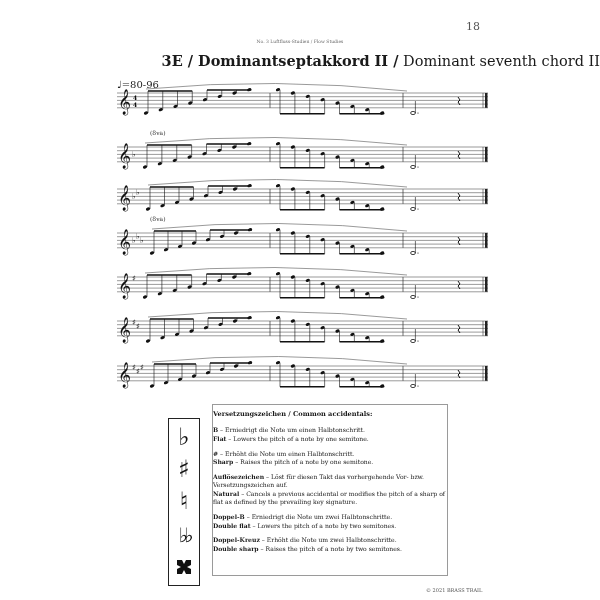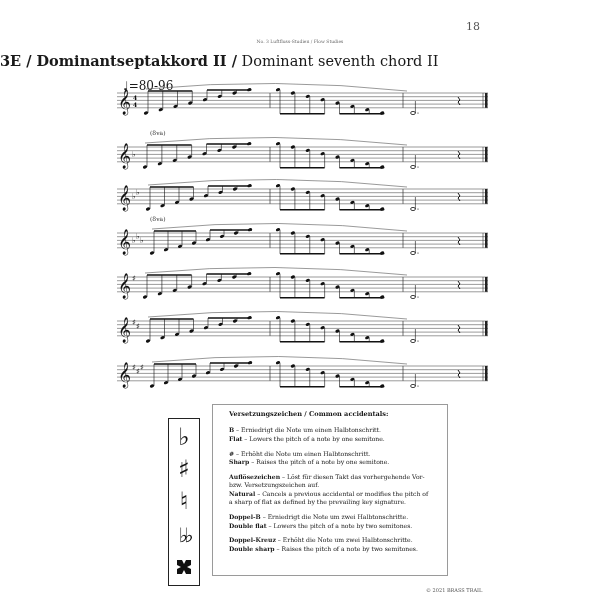--- a/index.html
+++ b/index.html
@@ -1,27 +1,27 @@
 <!DOCTYPE html>
 <html><head>
 <meta charset="utf-8">
 <style>
   html, body { margin: 0; padding: 0; background: #ffffff; }
   body { width: 600px; height: 600px; position: relative; overflow: hidden; font-family: "DejaVu Serif", "Liberation Serif", serif; color: #1a1a1a; }
   .page-number { position: absolute; left: 466px; top: 20px; font-size: 11px; color: #555; }
   .running-head { position: absolute; left: 0; width: 600px; top: 39px; text-align: center; font-size: 4.5px; color: #666; }
-  .title { position: absolute; left: 0; width: 600px; top: 52px; text-align: left; font-size: 14.5px; white-space: nowrap; }
+  .title { position: absolute; left: 0; width: 600px; top: 52px; text-align: right; font-size: 14.5px; white-space: nowrap; }
   .title b { font-weight: bold; }
-  .tempo { position: absolute; left: 117px; top: 79px; font-size: 12px; margin-left: 6px; }
+  .tempo { position: absolute; left: 117px; top: 79px; font-size: 10px; }
   .octave-mark { position: absolute; font-size: 6px; color: #333; }
   .staff { position: absolute; left: 117px; width: 371px; height: 16px; }
   .staff svg { position: absolute; left: 0; top: -14px; overflow: visible; }
   .legend-symbols { position: absolute; left: 168px; top: 418px; width: 30px; height: 166px; border: 1px solid #222; }
   .legend-symbols .sym { position: absolute; left: 0; width: 30px; text-align: center; font-family: "DejaVu Sans", sans-serif; color: #111; }
-  .info-box { position: absolute; left: 212px; top: 404px; width: 236px; height: 172px; border: 1px solid #9a9a9a; box-sizing: border-box; padding: 5px 16px; font-size: 6.1px; line-height: 8.4px; }
+  .info-box { position: absolute; left: 212px; top: 404px; width: 236px; height: 172px; border: 1px solid #9a9a9a; box-sizing: border-box; padding: 5px 0; font-size: 6.1px; line-height: 8.4px; }
   .info-box .heading { font-weight: bold; font-size: 6.6px; margin-bottom: 8px; }
   .info-box p { margin: 0 0 6.5px 0; }
   .info-box .t { font-weight: bold; }
   .copyright { position: absolute; left: 426px; top: 587px; font-size: 5px; color: #555; }
 </style>
 </head>
 <body>
 
 <div class="page-number">18</div>
 <div class="running-head">No. 3 Luftfluss-Studien / Flow Studies</div>

